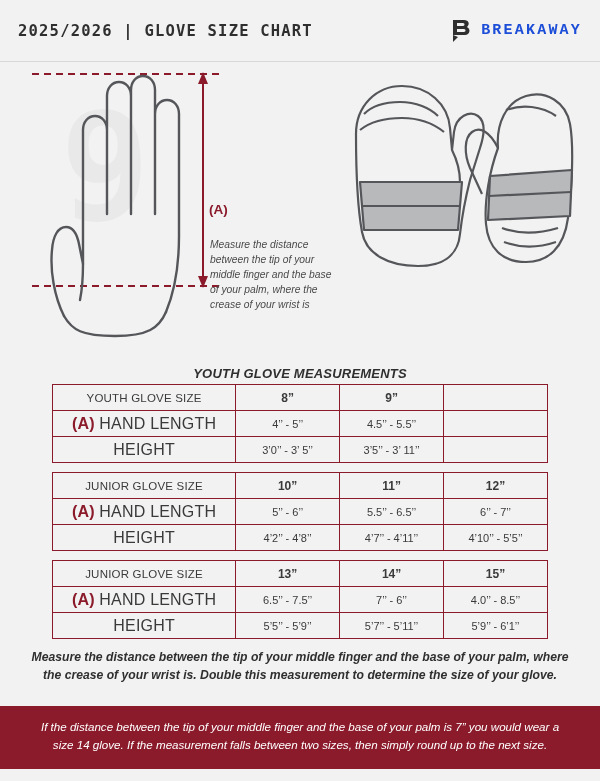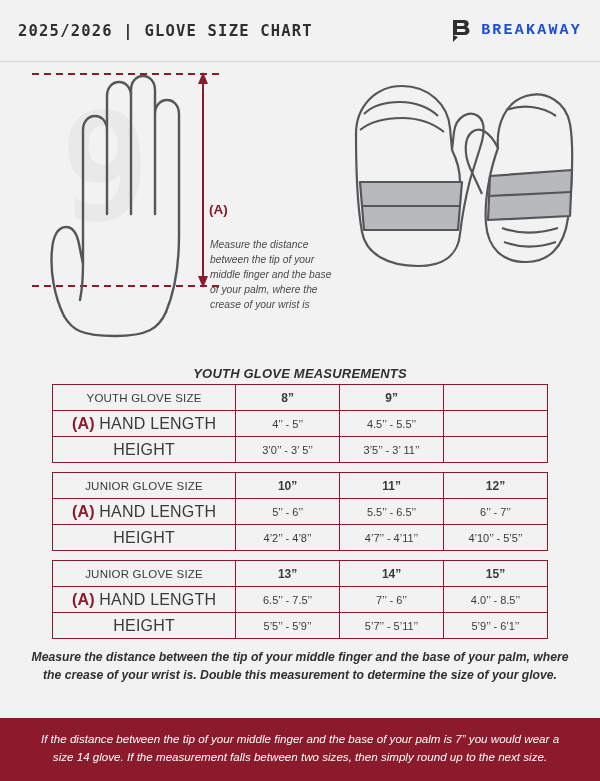--- a/index.html
+++ b/index.html
@@ -121,21 +121,21 @@
     text-align: center;
     font-style: italic;
     font-weight: bold;
     font-size: 12.2px;
     line-height: 1.45;
     color: #2f2f2f;
     padding: 10px 30px 8px 30px;
   }
   .footer {
     position: absolute;
-    left: 0; right: 0; bottom: 0;
+    left: 0; right: 0; bottom: 12px;
     background: #8b1a2b;
     color: #ffffff;
     text-align: center;
     font-style: italic;
     font-size: 11.6px;
     line-height: 1.6;
     padding: 12px 40px 14px 40px;
   }
 
   

